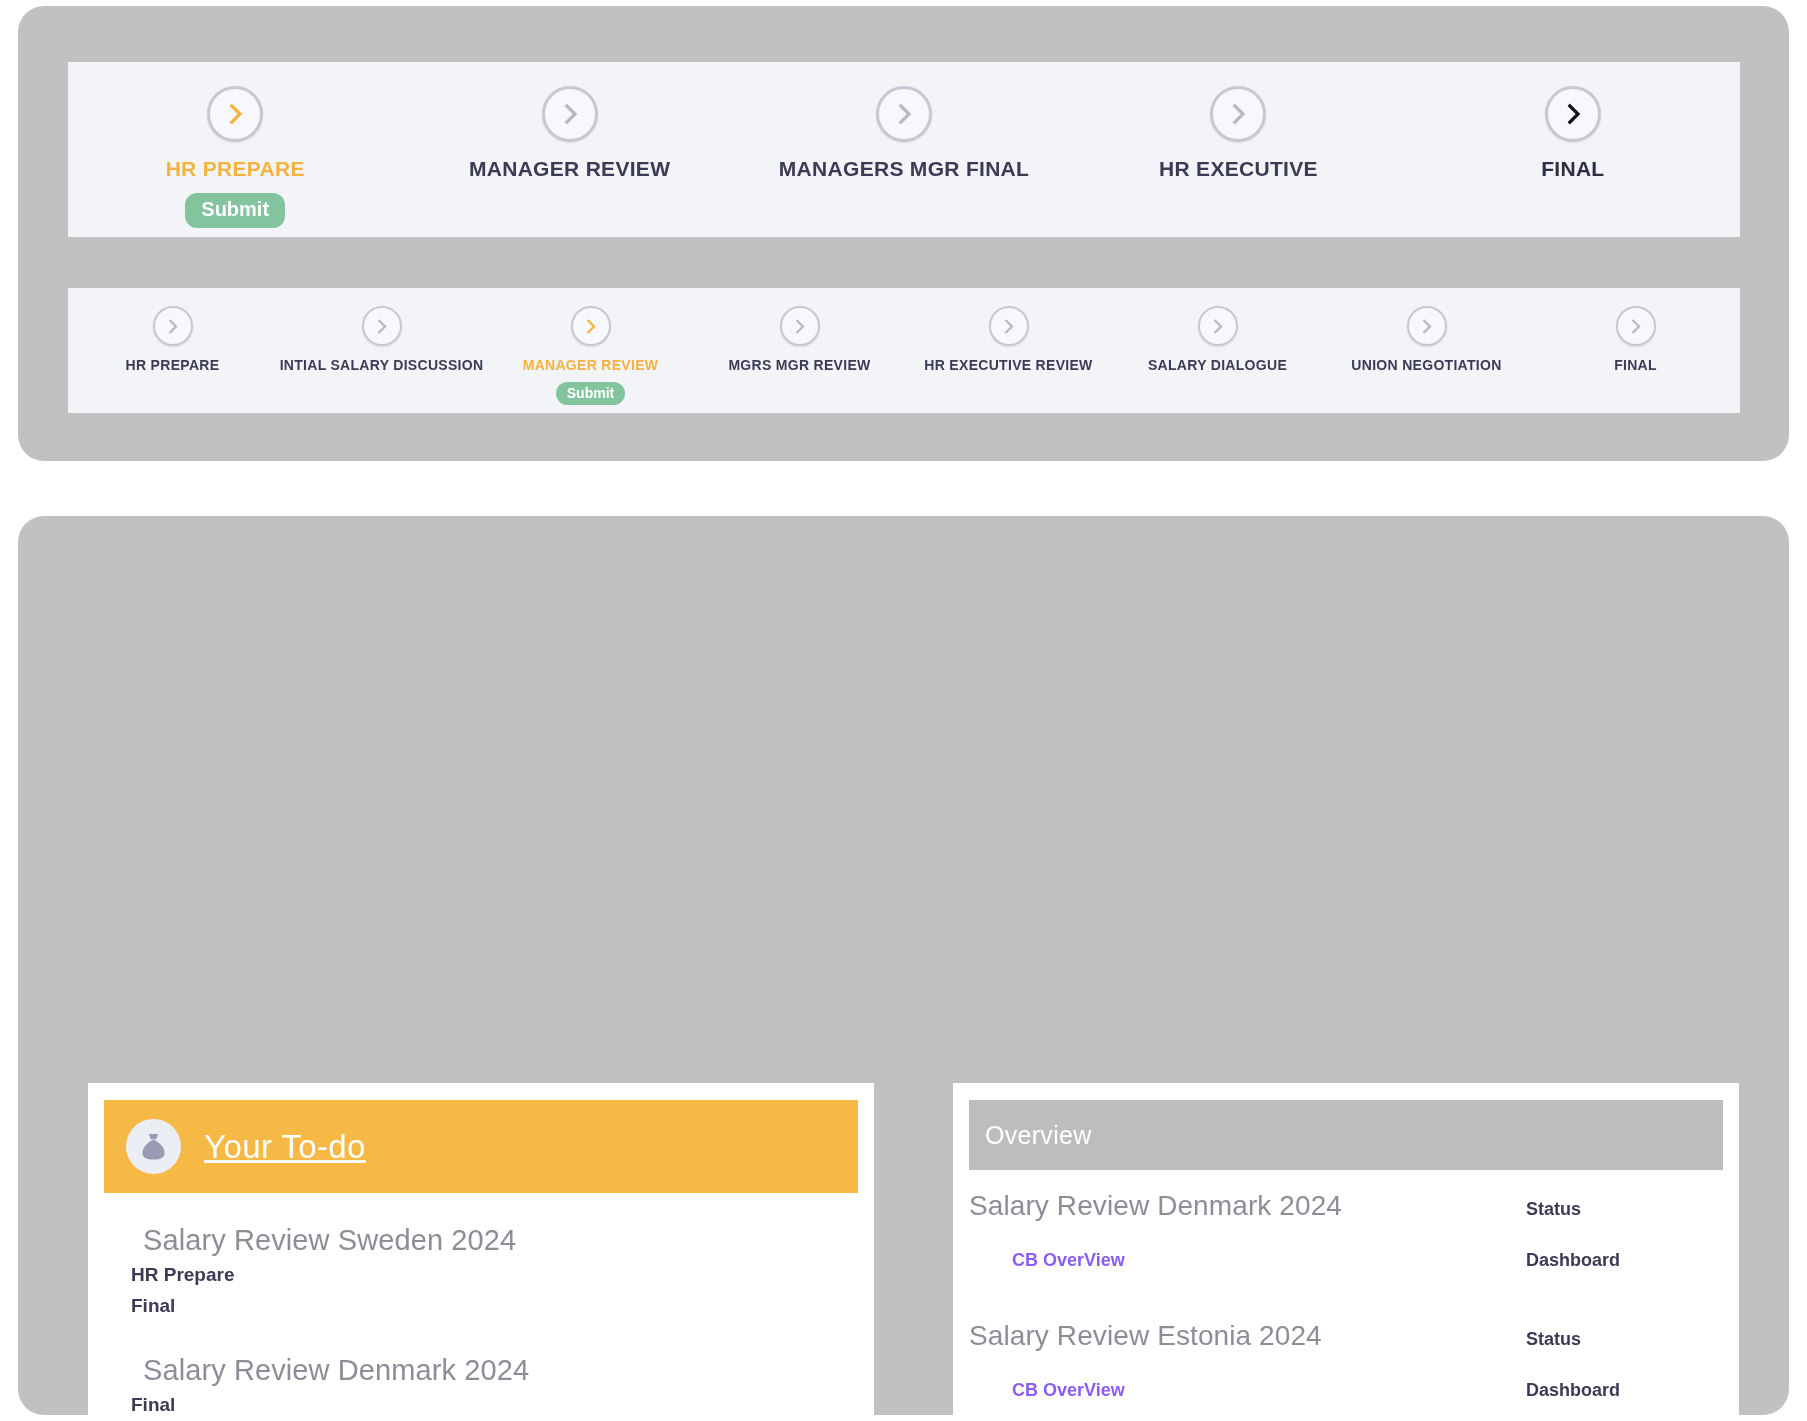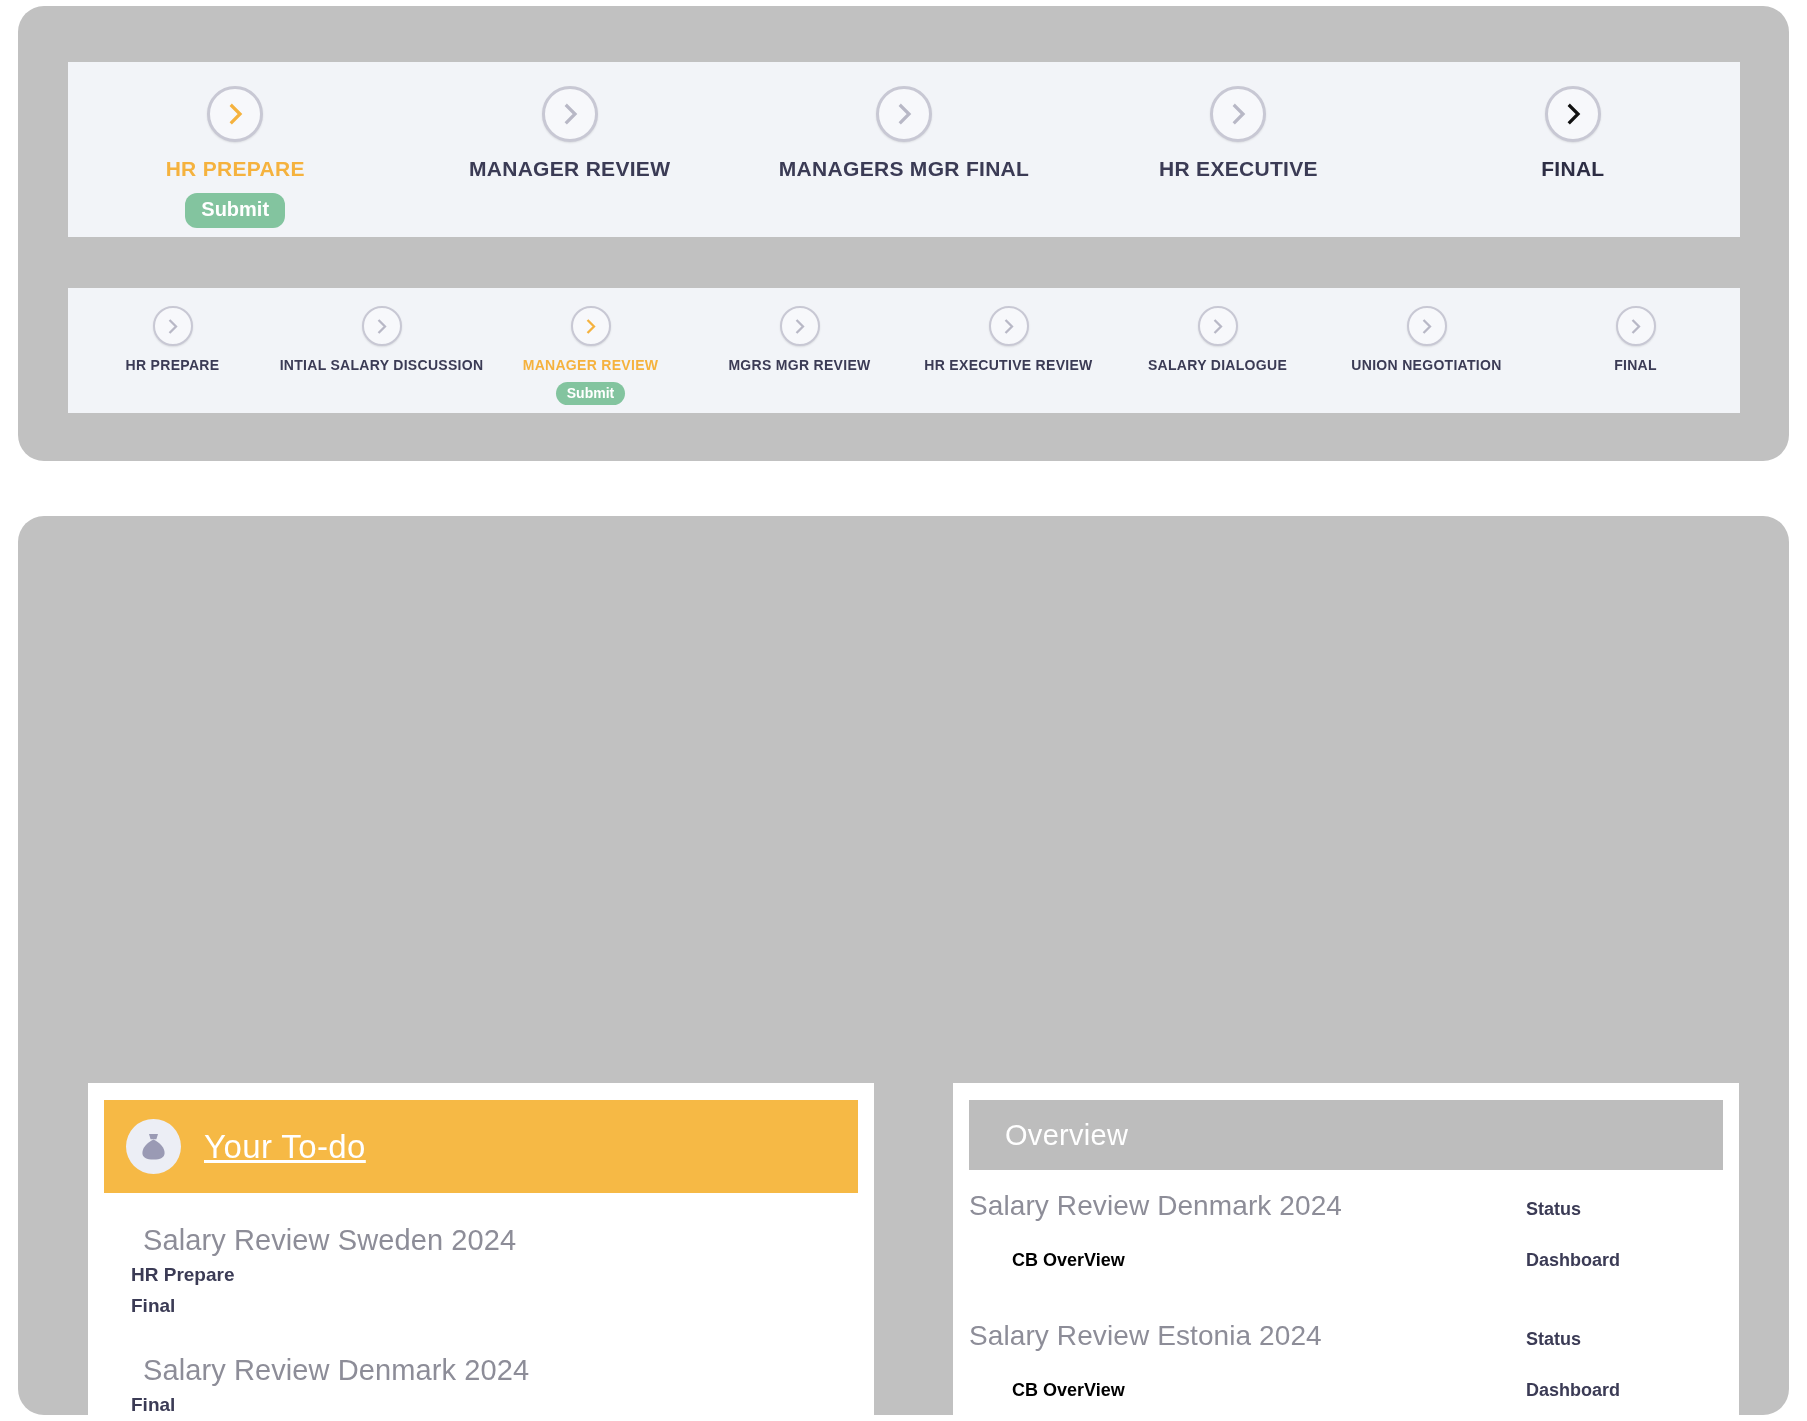--- a/index.html
+++ b/index.html
@@ -158,23 +158,23 @@
   #overview-header {
     position: absolute;
     left: 16px; top: 17px;
     width: 754px; height: 70px;
     background: #bdbdbd;
     display: flex;
     align-items: center;
   }
 
   #overview-title {
-    font-size: 29px;
+    font-size: 25px;
     color: #ffffff;
-    margin-left: 36px;
+    margin-left: 16px;
     letter-spacing: .3px;
   }
 
   #overview-list {
     position: absolute;
     left: 0; top: 107px;
     width: 100%;
   }
 
   .ov-group { margin-bottom: 8px; }
@@ -192,21 +192,21 @@
     flex: 1 1 auto;
     font-size: 28px;
     color: #8d8d98;
     letter-spacing: .1px;
   }
 
   .ov-sub-link {
     flex: 1 1 auto;
     font-size: 18px;
     font-weight: bold;
-    color: #000000;
+    color: #8b5cf6;
     padding-left: 43px;
   }
 
   .ov-action {
     flex: 0 0 175px;
     font-size: 18px;
     font-weight: bold;
     color: #3b3b55;
   }
 </style>

